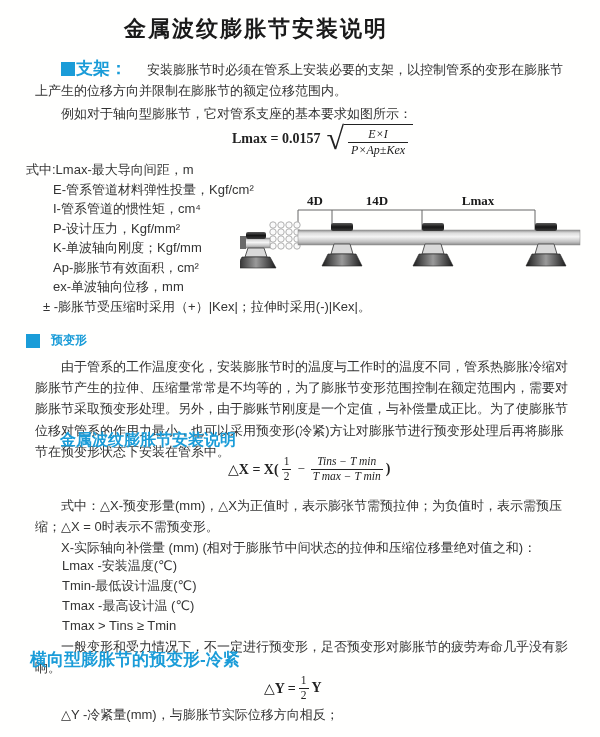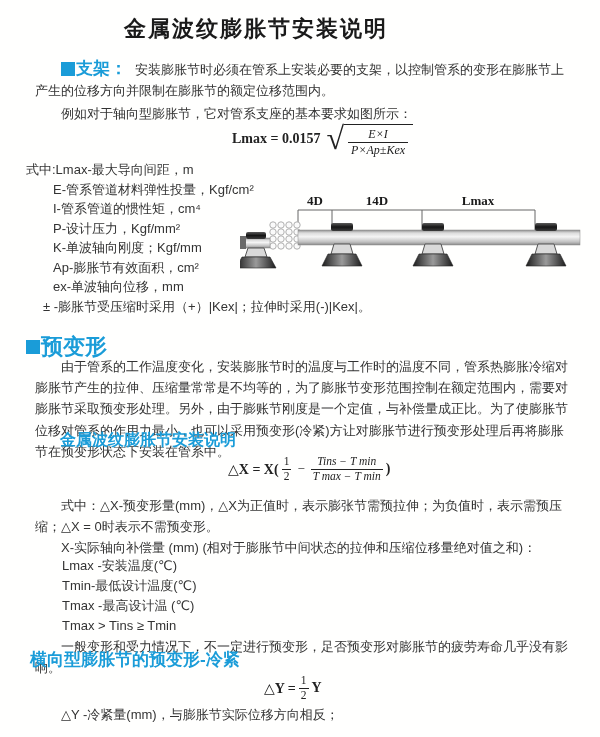--- a/index.html
+++ b/index.html
@@ -9,21 +9,21 @@
   }
   .title{
     position:absolute;top:14px;left:0;width:512px;text-align:center;
     font-size:22px;font-weight:bold;color:#1a1a1a;letter-spacing:2px;margin:0;
   }
   p{margin:0;}
   .body-text{font-size:13px;line-height:21px;color:#333;}
   .indent{text-indent:26px;}
   .sec1-intro{position:absolute;top:58px;left:35px;width:532px;}
   .marker-square{display:inline-block;width:14px;height:14px;background:#1a9cd8;vertical-align:-2px;margin-right:1px;}
-  .sec-inline-label{color:#1a9cd8;font-size:17px;font-weight:bold;margin-right:8px;}
+  .sec-inline-label{color:#1a9cd8;font-size:17px;font-weight:bold;margin-right:20px;}
   .sec1-example{position:absolute;top:103px;left:35px;width:532px;}
 
   
   .formula{position:absolute;font-family:"Liberation Serif","DejaVu Serif",serif;color:#222;display:flex;align-items:center;}
   .f-lhs,.f-rhs{font-weight:bold;font-size:14px;white-space:pre;}
   .sqrt{display:inline-flex;align-items:stretch;margin-left:6px;}
   .sqrt-sym{font-size:32px;line-height:30px;font-weight:400;transform:translateY(3px);}
   .sqrt-body{border-top:1.6px solid #222;padding:2px 5px 0 4px;display:flex;align-items:center;margin-top:4px;}
   .frac{display:inline-flex;flex-direction:column;align-items:center;font-size:12px;line-height:1.25;}
   .frac.it{font-style:italic;}
@@ -36,22 +36,22 @@
   .sfrac .fd{border-top:1px solid #222;padding:0 2px;}
   .sfrac .fn{padding:0 2px;}
   .f-op{font-size:13px;margin:0 3px;}
 
   .defs-block{position:absolute;top:160px;left:26px;width:560px;}
   .defs-block p{font-size:13px;line-height:19.5px;color:#333;}
   .defs-block p.ind{padding-left:27px;}
   .defs-block p.ind2{padding-left:17px;}
 
   .sec-heading{
-    position:absolute;left:26px;display:flex;align-items:center;gap:0;
-    color:#1a9cd8;font-size:22px;font-weight:bold;
+    position:absolute;left:26px;display:flex;align-items:center;gap:10px;
+    color:#1a9cd8;font-size:12px;font-weight:bold;
   }
   .h-predeform{top:332px;}
   .sub-heading{position:absolute;color:#1a9cd8;font-weight:bold;margin:0;}
   .h-axial{top:430px;left:60px;font-size:16px;}
   .h-lateral{top:648px;left:30px;font-size:17px;}
 
   .predeform-par{position:absolute;top:356px;left:35px;width:540px;line-height:21.2px;}
   .ax-where{position:absolute;top:495px;left:35px;width:540px;}
   .ax-x{position:absolute;top:537px;left:35px;width:540px;}
   .ax-temps{position:absolute;top:556px;left:62px;}

